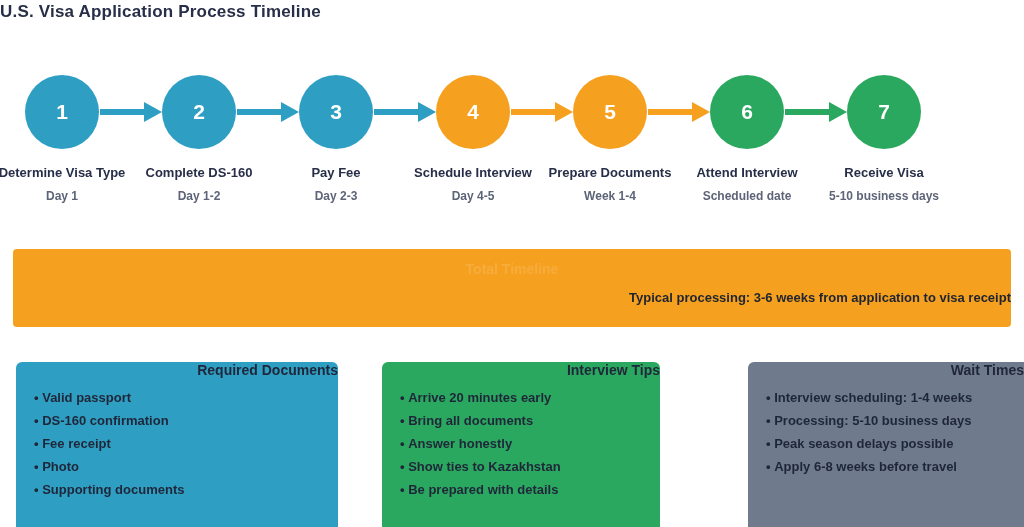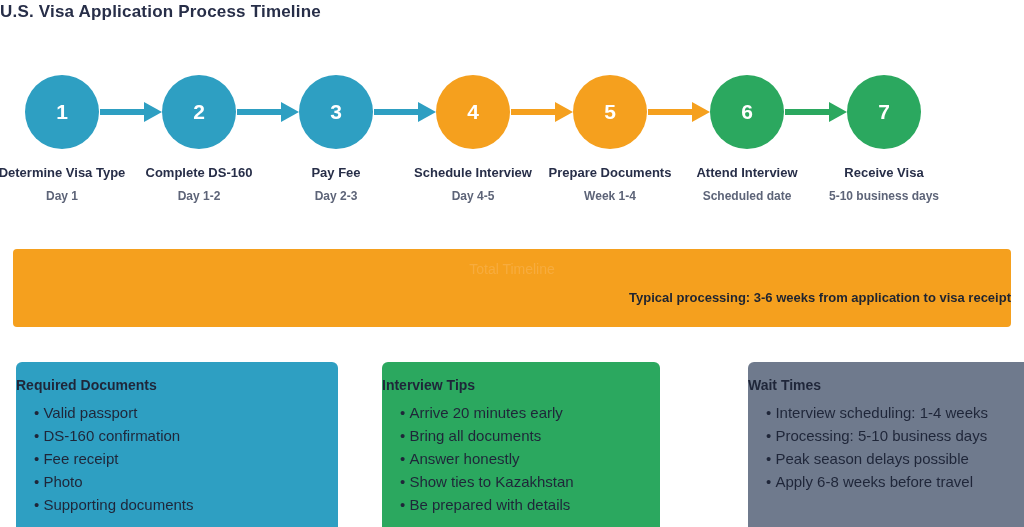--- a/index.html
+++ b/index.html
@@ -44,39 +44,39 @@
   .arrow.blue::before   { background:#2E9FC2; } .arrow.blue::after   { border-left-color:#2E9FC2; }
   .arrow.orange::before { background:#F5A01E; } .arrow.orange::after { border-left-color:#F5A01E; }
   .arrow.green::before  { background:#2BA85F; } .arrow.green::after  { border-left-color:#2BA85F; }
 
   
   .banner {
     position:absolute; left:13px; top:249px; width:998px; height:78px;
     background:#F5A01E; border-radius:4px;
   }
   .banner-heading {
-    margin-top:12px; text-align:center; font-size:14px; font-weight:normal; color:#F7AC3E;
+    margin-top:12px; text-align:center; font-size:14px; font-weight:bold; color:#F7AC3E;
   }
   .banner-text {
     margin-top:13px; text-align:right; font-size:13px; font-weight:bold; color:#1F2430;
   }
 
   
   .info-box {
     position:absolute; top:362px; height:165px; border-radius:6px 6px 0 0;
   }
   .box-1 { left:16px;  width:322px; }
   .box-2 { left:382px; width:278px; }
   .box-3 { left:748px; width:276px; border-radius:6px 0 0 0; }
   .box-title {
-    margin-top:15px; text-align:left; font-size:14px; font-weight:bold; color:#1F2639;
+    text-align:right; font-size:14px; font-weight:bold; color:#1F2639;
   }
   .box-list { margin:13px 0 0 18px; padding:0; list-style:none; }
   .box-list li {
-    font-size:15px; font-weight:normal; color:#1F2639; margin-bottom:10px; line-height:13px;
+    font-size:13px; font-weight:bold; color:#1F2639; margin-bottom:10px; line-height:13px;
   }
   .box-list li::before { content:"\2022\00a0"; }
 </style>
 </head>
 <body>
 
 <div class="canvas">
 
   <div class="page-title">U.S. Visa Application Process Timeline</div>
 

